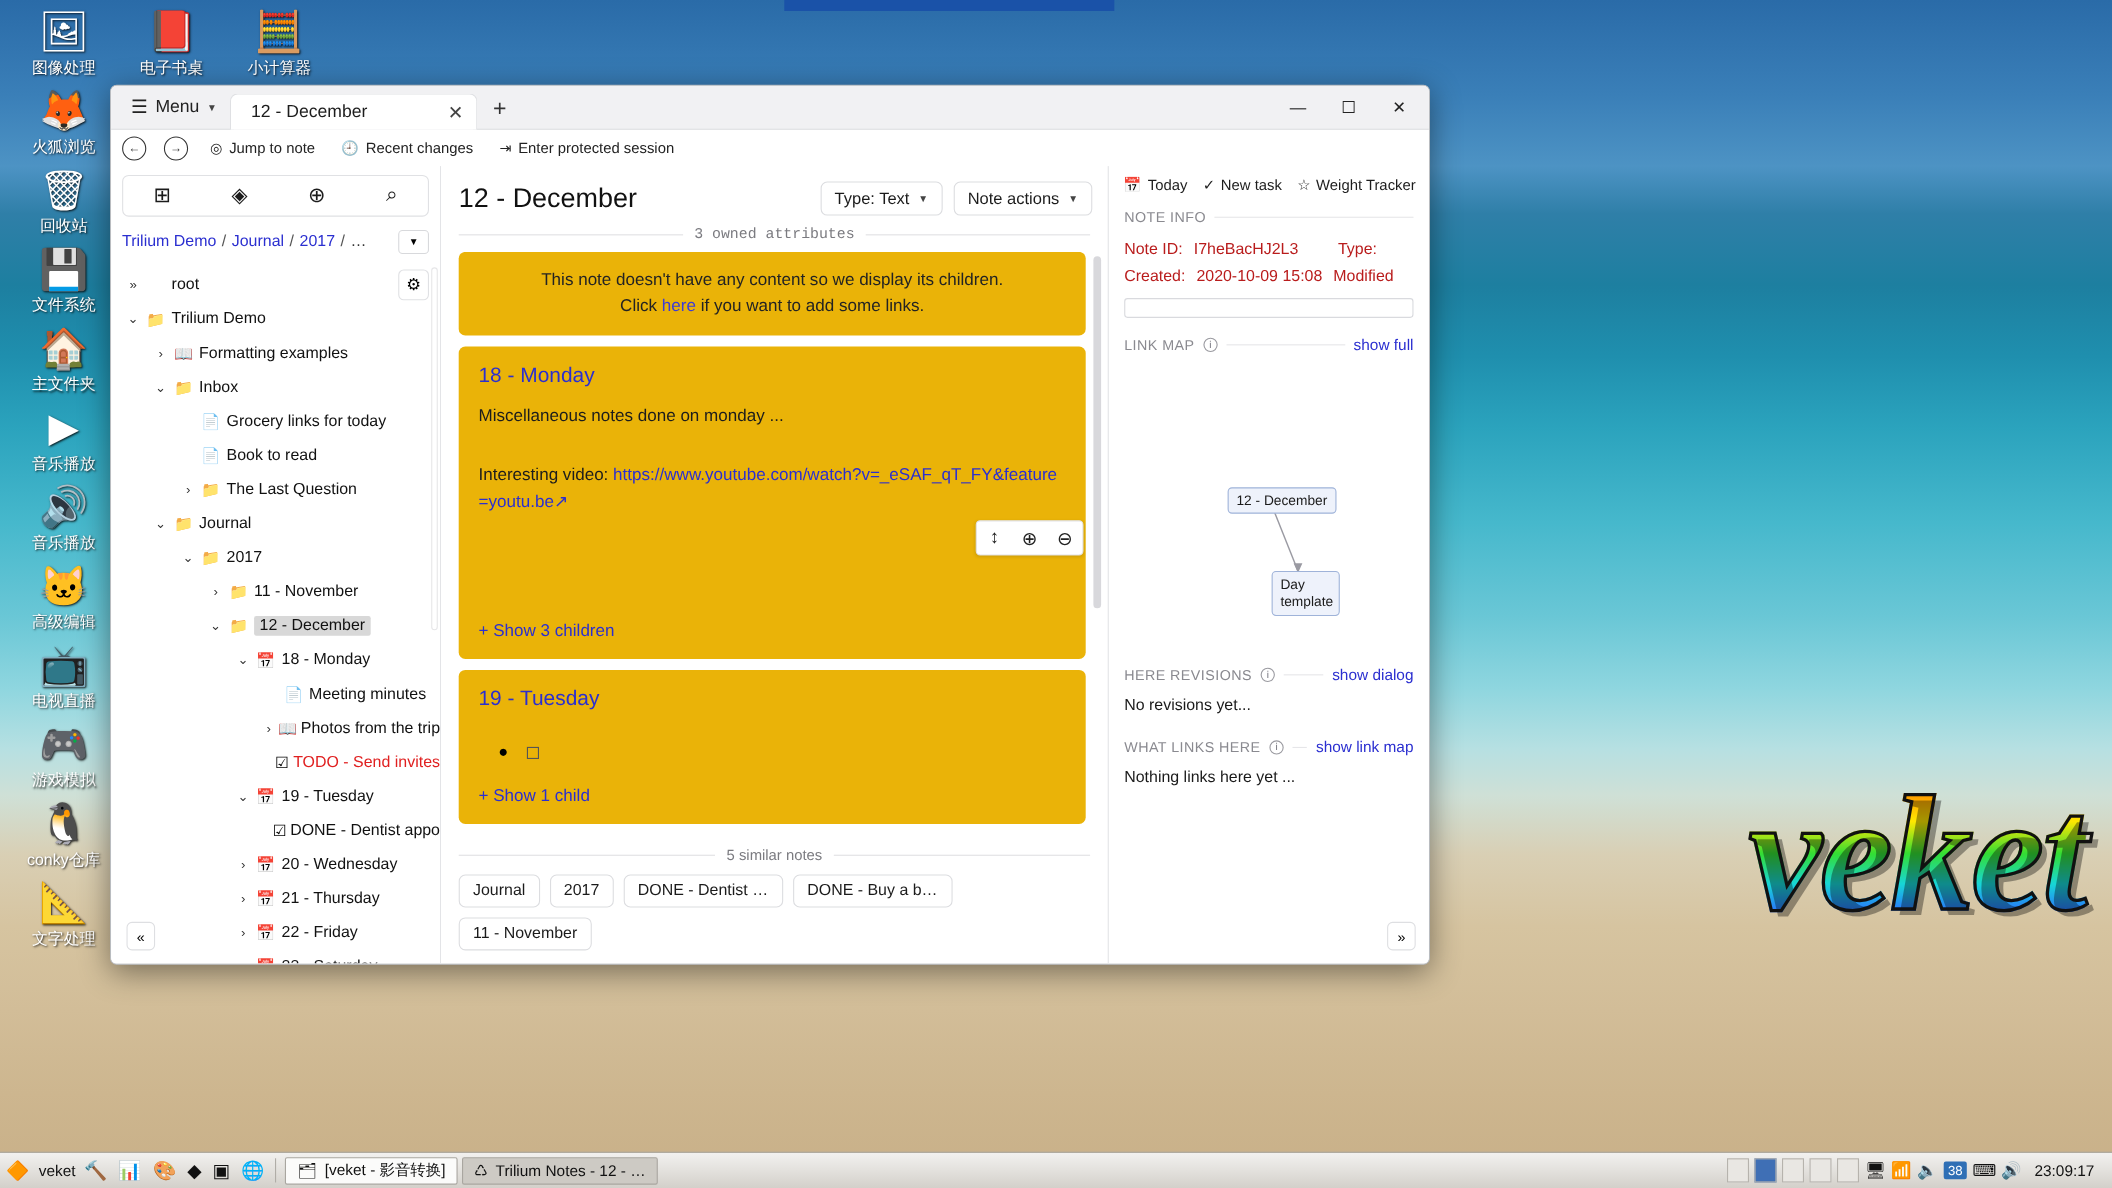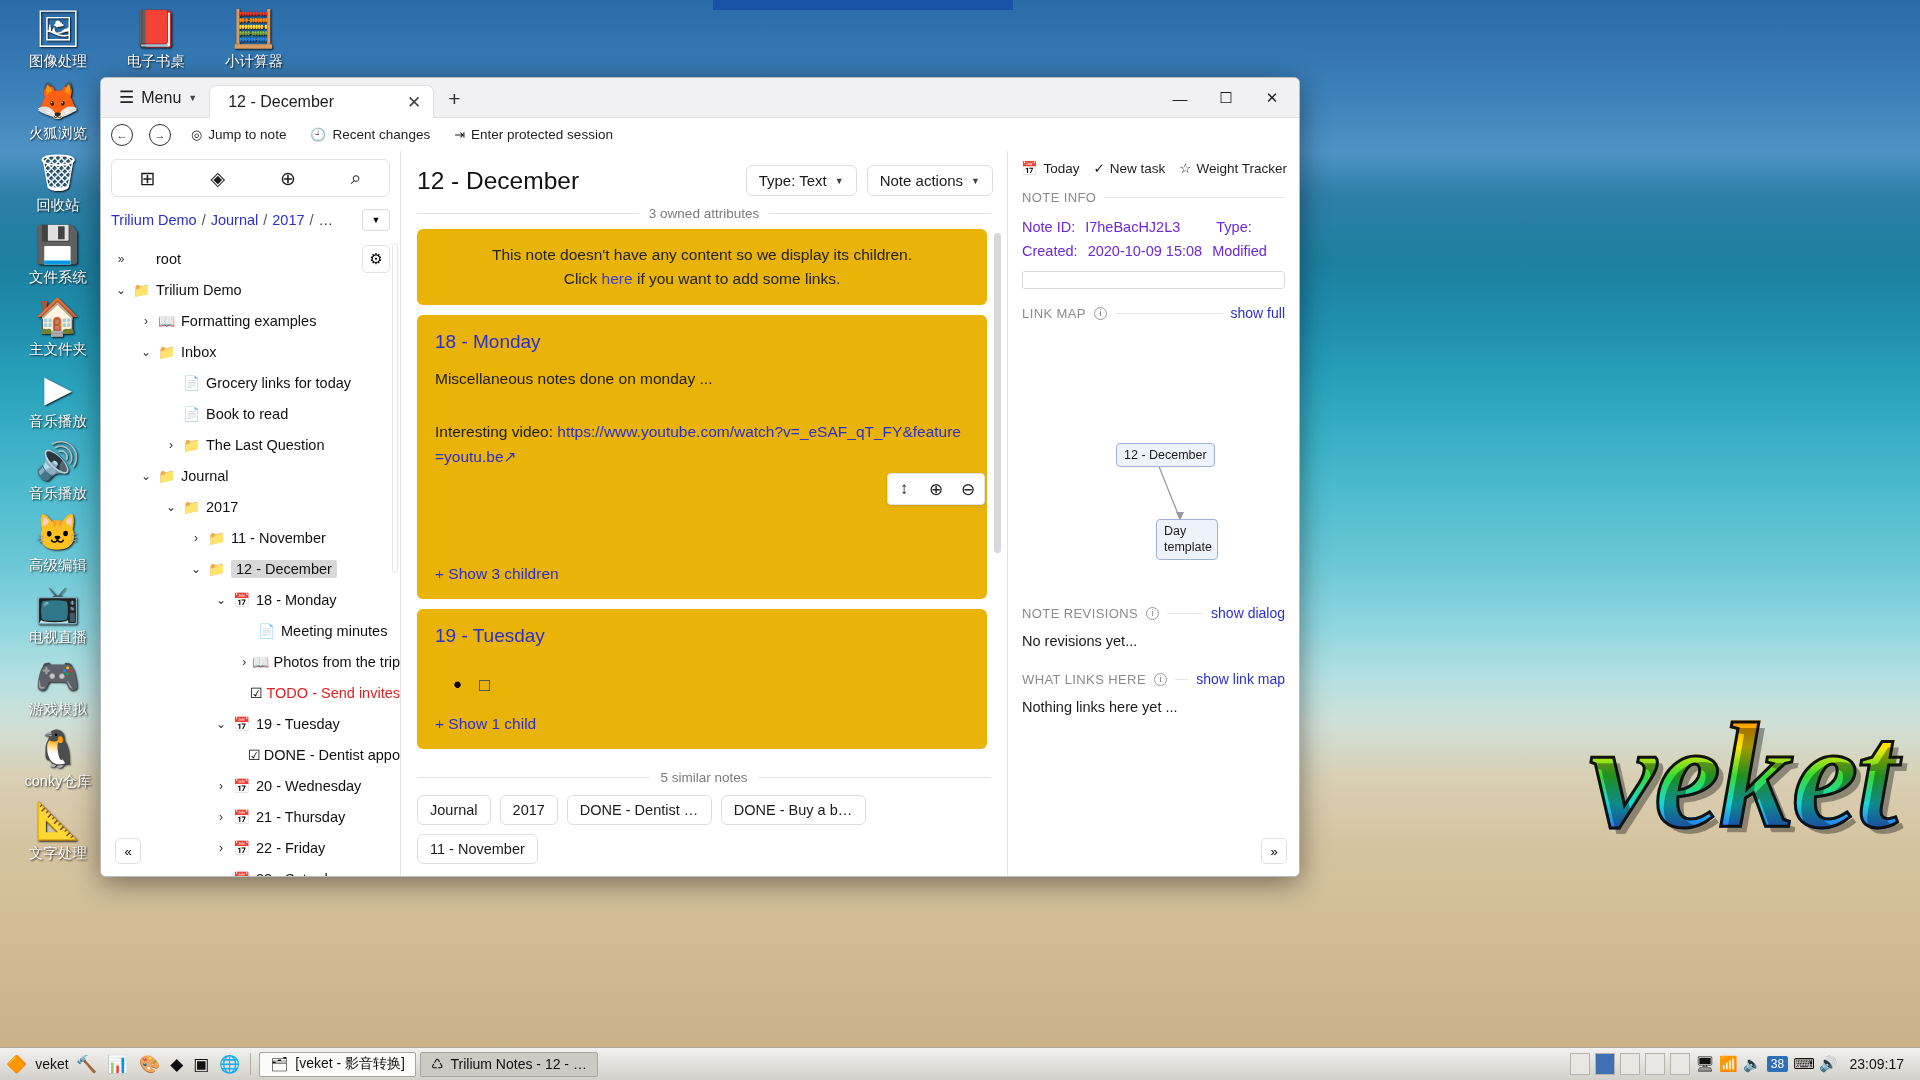--- a/index.html
+++ b/index.html
@@ -124,21 +124,21 @@
 
   
   .note-pane { flex:1; display:flex; flex-direction:column; min-width:0; background:#fff; position:relative;}
   .note-head { display:flex; align-items:center; padding: 14px 14px 6px 16px; gap:10px;}
   .note-title { font-size: 24.5px; color:#111; }
   .note-head-right { margin-left:auto; display:flex; gap:10px; }
   .pill {
     border:1px solid #dcdde0; border-radius:6px; padding:6px 12px; font-size:15px;
     display:flex; align-items:center; gap:8px; cursor:pointer; background:#fff; color:#1b1b1b;
   }
-  .attr-line { display:flex; align-items:center; gap:10px; padding: 4px 16px 8px 16px; }
+  .attr-line { display:flex; align-items:center; gap:10px; padding: 4px 16px 8px 16px; font-family: Liberation Mono, monospace; }
   .attr-line .ln { flex:1; height:1px; background:#e0e0e3; }
   .attr-line .tx { font-size:13.5px; color:#7b7b80; }
   .note-body { flex:1; overflow:hidden; padding: 0 20px 0 16px; position:relative; }
   .card { background:#eab308; border-radius:6px; padding: 16px 18px; margin-bottom: 10px; }
   .card.center { text-align:center; font-size:15.5px; color:#232323; line-height:1.55; padding: 14px 18px;}
   .card.center a { color:#3b3bd8; text-decoration:none; }
   .child-title { color:#2b2fd0; font-size:19px; margin-bottom:14px; }
   .child-text { font-size:15.5px; color:#1c1c1c; line-height:1.6;}
   .child-link { color:#2b2fd0; word-break: break-all; }
   .spacer-lg { height: 96px; }
@@ -164,21 +164,21 @@
 
   
   .right-pane { width: 292px; background:#fff; border-left:1px solid #e3e4e7; display:flex;
                 flex-direction:column; position:relative; }
   .rp-top { display:flex; gap:14px; justify-content:flex-end; padding:9px 12px 8px 10px; font-size:13.5px; }
   .rp-top .it { display:flex; align-items:center; gap:5px; cursor:pointer; color:#1d1d1d;}
   .sect-head { display:flex; align-items:center; gap:8px; padding: 6px 14px 4px 14px; }
   .sect-title { font-size:13px; letter-spacing:.4px; color:#8a8a90; }
   .sect-head .ln { flex:1; height:1px; background:#e6e6e9; }
   .sect-head .act { font-size:14px; color:#2b2fd0; cursor:pointer; }
-  .info-rows { padding: 6px 14px 0 14px; font-size:14.5px; color:#6d28d9; }
+  .info-rows { padding: 6px 14px 0 14px; font-size:14.5px; color:#b91c1c; }
   .info-row { display:flex; gap:10px; padding: 4px 0; }
   .info-row .k { }
   .info-row .v { }
   .mini-input { margin: 8px 14px 0 14px; height:18px; border:1px solid #d9dade; border-radius:3px; background:#fff;}
   .linkmap { height: 270px; position:relative; margin: 4px 0 0 0; }
   .lm-node {
     position:absolute; background:#eef2fb; border:1px solid #9fb3d9; border-radius:4px;
     font-size:12.5px; color:#1b1b1b; padding:4px 7px; text-align:center; cursor:pointer;
   }
   .lm-node2 { position:absolute; background:#eef2fb; border:1px solid #9fb3d9; border-radius:4px;
@@ -576,21 +576,21 @@
       <div class="linkmap">
         <svg width="292" height="270" style="position:absolute;left:0;top:0;">
           <line x1="148" y1="130" x2="172" y2="190" stroke="#9a9aa2" stroke-width="1.3"></line>
           <polygon points="172,192 168,183 176,183" fill="#9a9aa2"></polygon>
         </svg>
         <div class="lm-node" style="left:108px;top:114px;">12 - December</div>
         <div class="lm-node2" style="left:148px;top:190px;width:62px;">Day template</div>
       </div>
 
       <div class="sect-head">
-        <div class="sect-title">NOTE REVISIONS</div>
+        <div class="sect-title">HERE REVISIONS</div>
         <span class="info-i">i</span>
         <div class="ln"></div>
         <div class="act">show dialog</div>
       </div>
       <div class="rp-text">No revisions yet...</div>
 
       <div class="sect-head" style="margin-top:14px;">
         <div class="sect-title">WHAT LINKS HERE</div>
         <span class="info-i">i</span>
         <div class="ln"></div>

